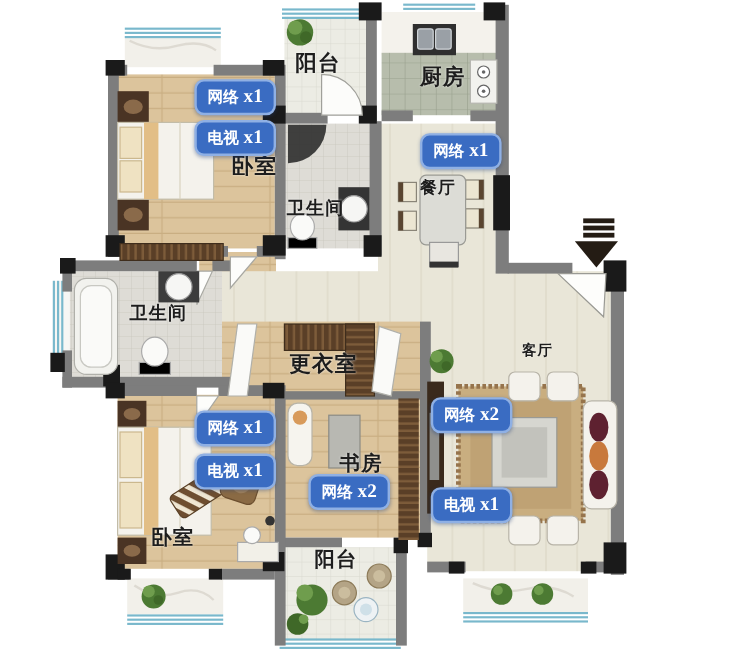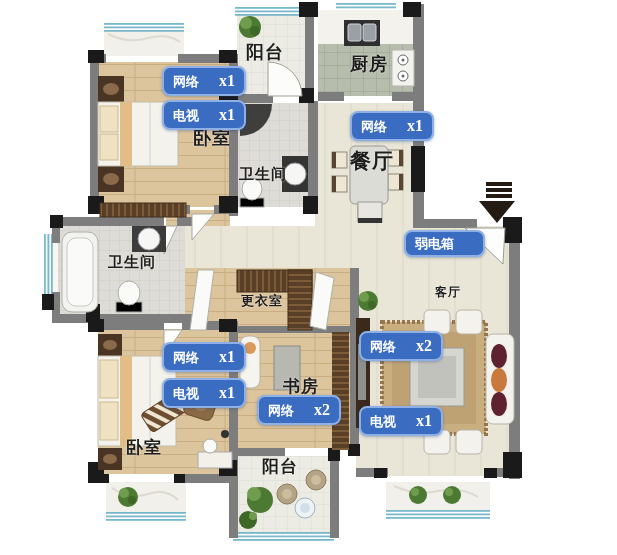--- a/index.html
+++ b/index.html
@@ -6,21 +6,21 @@
   .stage{
     position:relative;width:617px;height:555px;background:#ffffff;overflow:hidden;
     font-family:Liberation Serif, serif;
   }
   .stage svg{position:absolute;left:0;top:0;}
   .room-label{
     position:absolute;color:#1d1d1d;font-weight:700;letter-spacing:1px;
     line-height:1;white-space:nowrap;text-shadow:0 0 2px rgba(255,255,255,.8);
   }
   .tag{
-    position:absolute;display:inline-flex;align-items:baseline;gap:20px;
+    position:absolute;display:inline-flex;align-items:baseline;gap:4px;
     background:#3a6cc2;border:2px solid #8fb0e4;border-radius:8px;
     color:#ffffff;font-size:13px;font-weight:700;line-height:1;
     padding:5px 9px;box-shadow:0 1px 3px rgba(30,60,120,.35);white-space:nowrap;
   }
   .tag .cnt{font-size:16px;font-weight:700;}
 </style>
 </head>
 <body>
 
 <div class="stage">
@@ -361,44 +361,40 @@
     <rect x="486" y="188" width="26" height="4"></rect>
     <rect x="486" y="194" width="26" height="4"></rect>
     <polygon points="479,201 515,201 497,223"></polygon>
   </g>
 </svg>
 
 <div class="room-label" style="left:246px;top:43px;font-size:18px">阳台</div>
 <div class="room-label" style="left:350px;top:55px;font-size:18px">厨房</div>
 <div class="room-label" style="left:193px;top:129px;font-size:18px">卧室</div>
 <div class="room-label" style="left:239px;top:167px;font-size:15px">卫生间</div>
-<div class="room-label" style="left:350px;top:151px;font-size:21px">餐厅</div>
+<div class="room-label" style="left:350px;top:151px;font-size:14px">餐厅</div>
 <div class="room-label" style="left:108px;top:255px;font-size:15px">卫生间</div>
-<div class="room-label" style="left:241px;top:294px;font-size:13px">更衣室</div>
+<div class="room-label" style="left:241px;top:294px;font-size:18px">更衣室</div>
 <div class="room-label" style="left:435px;top:286px;font-size:12px">客厅</div>
 <div class="room-label" style="left:283px;top:378px;font-size:17px">书房</div>
 <div class="room-label" style="left:126px;top:439px;font-size:17px">卧室</div>
 <div class="room-label" style="left:262px;top:458px;font-size:17px">阳台</div>
 
 <div class="tag" style="left:162px;top:66px">
       <span>网络</span>
       <span class="cnt">x1</span>
     </div>
 <div class="tag" style="left:162px;top:100px">
       <span>电视</span>
       <span class="cnt">x1</span>
     </div>
 <div class="tag" style="left:350px;top:111px">
       <span>网络</span>
       <span class="cnt">x1</span>
     </div>
-<div class="tag" style="left:404px;top:230px">
-      <span>弱电箱</span>
-      <span class="cnt"></span>
-    </div>
 <div class="tag" style="left:162px;top:342px">
       <span>网络</span>
       <span class="cnt">x1</span>
     </div>
 <div class="tag" style="left:162px;top:378px">
       <span>电视</span>
       <span class="cnt">x1</span>
     </div>
 <div class="tag" style="left:257px;top:395px">
       <span>网络</span>

